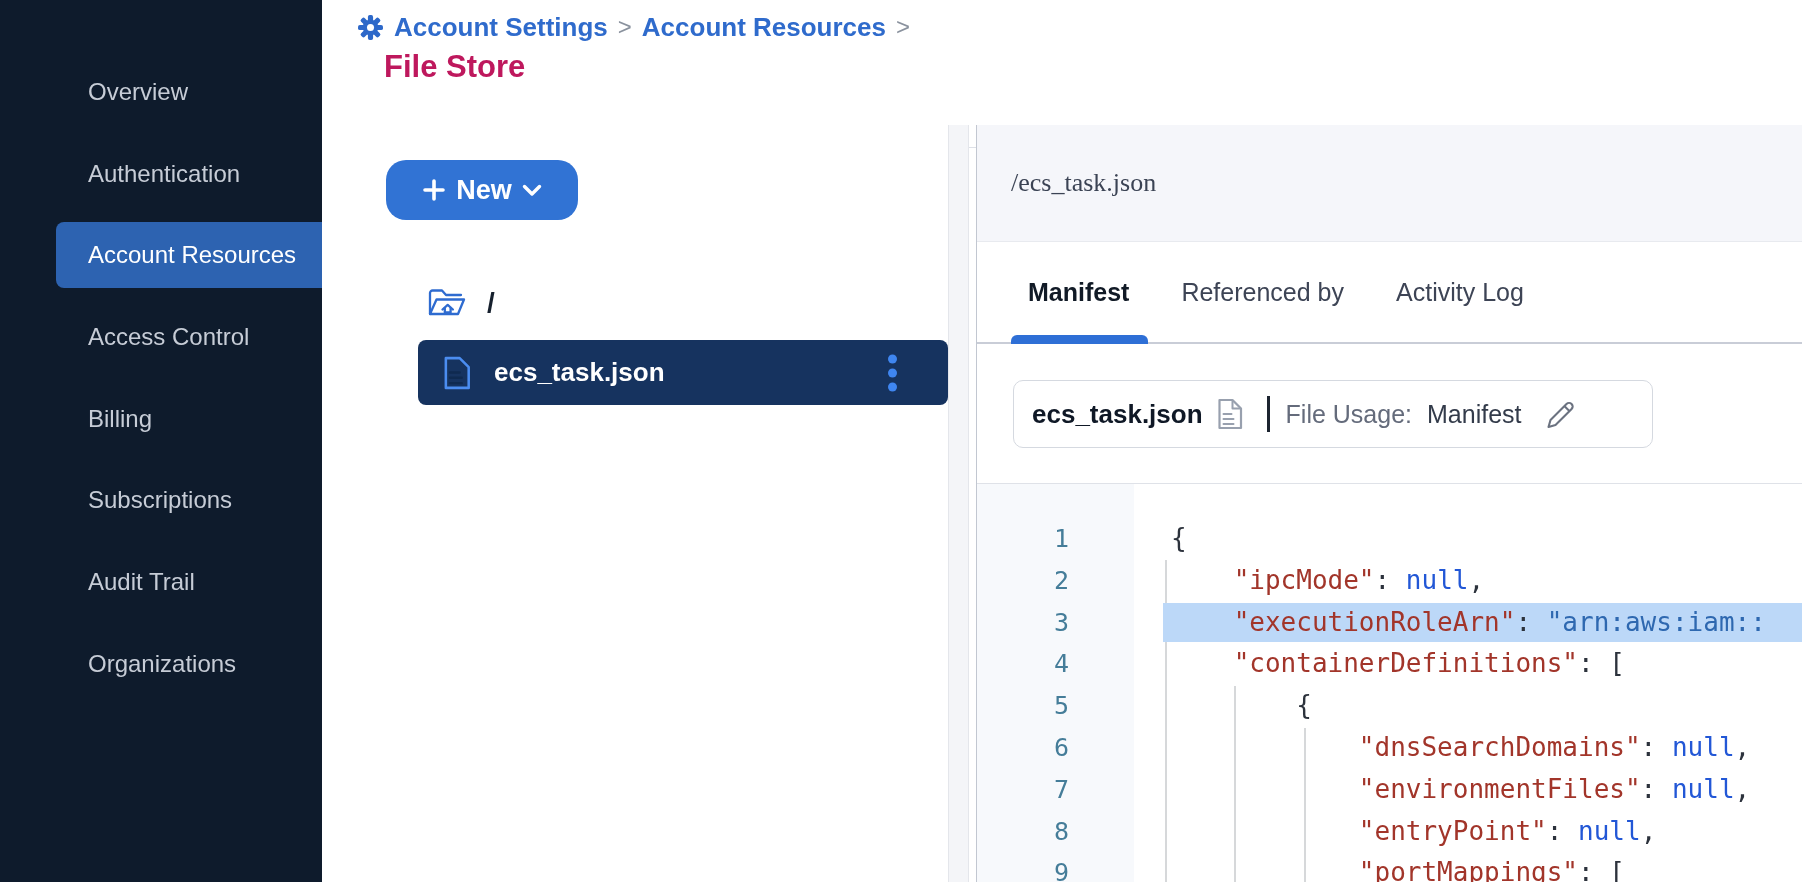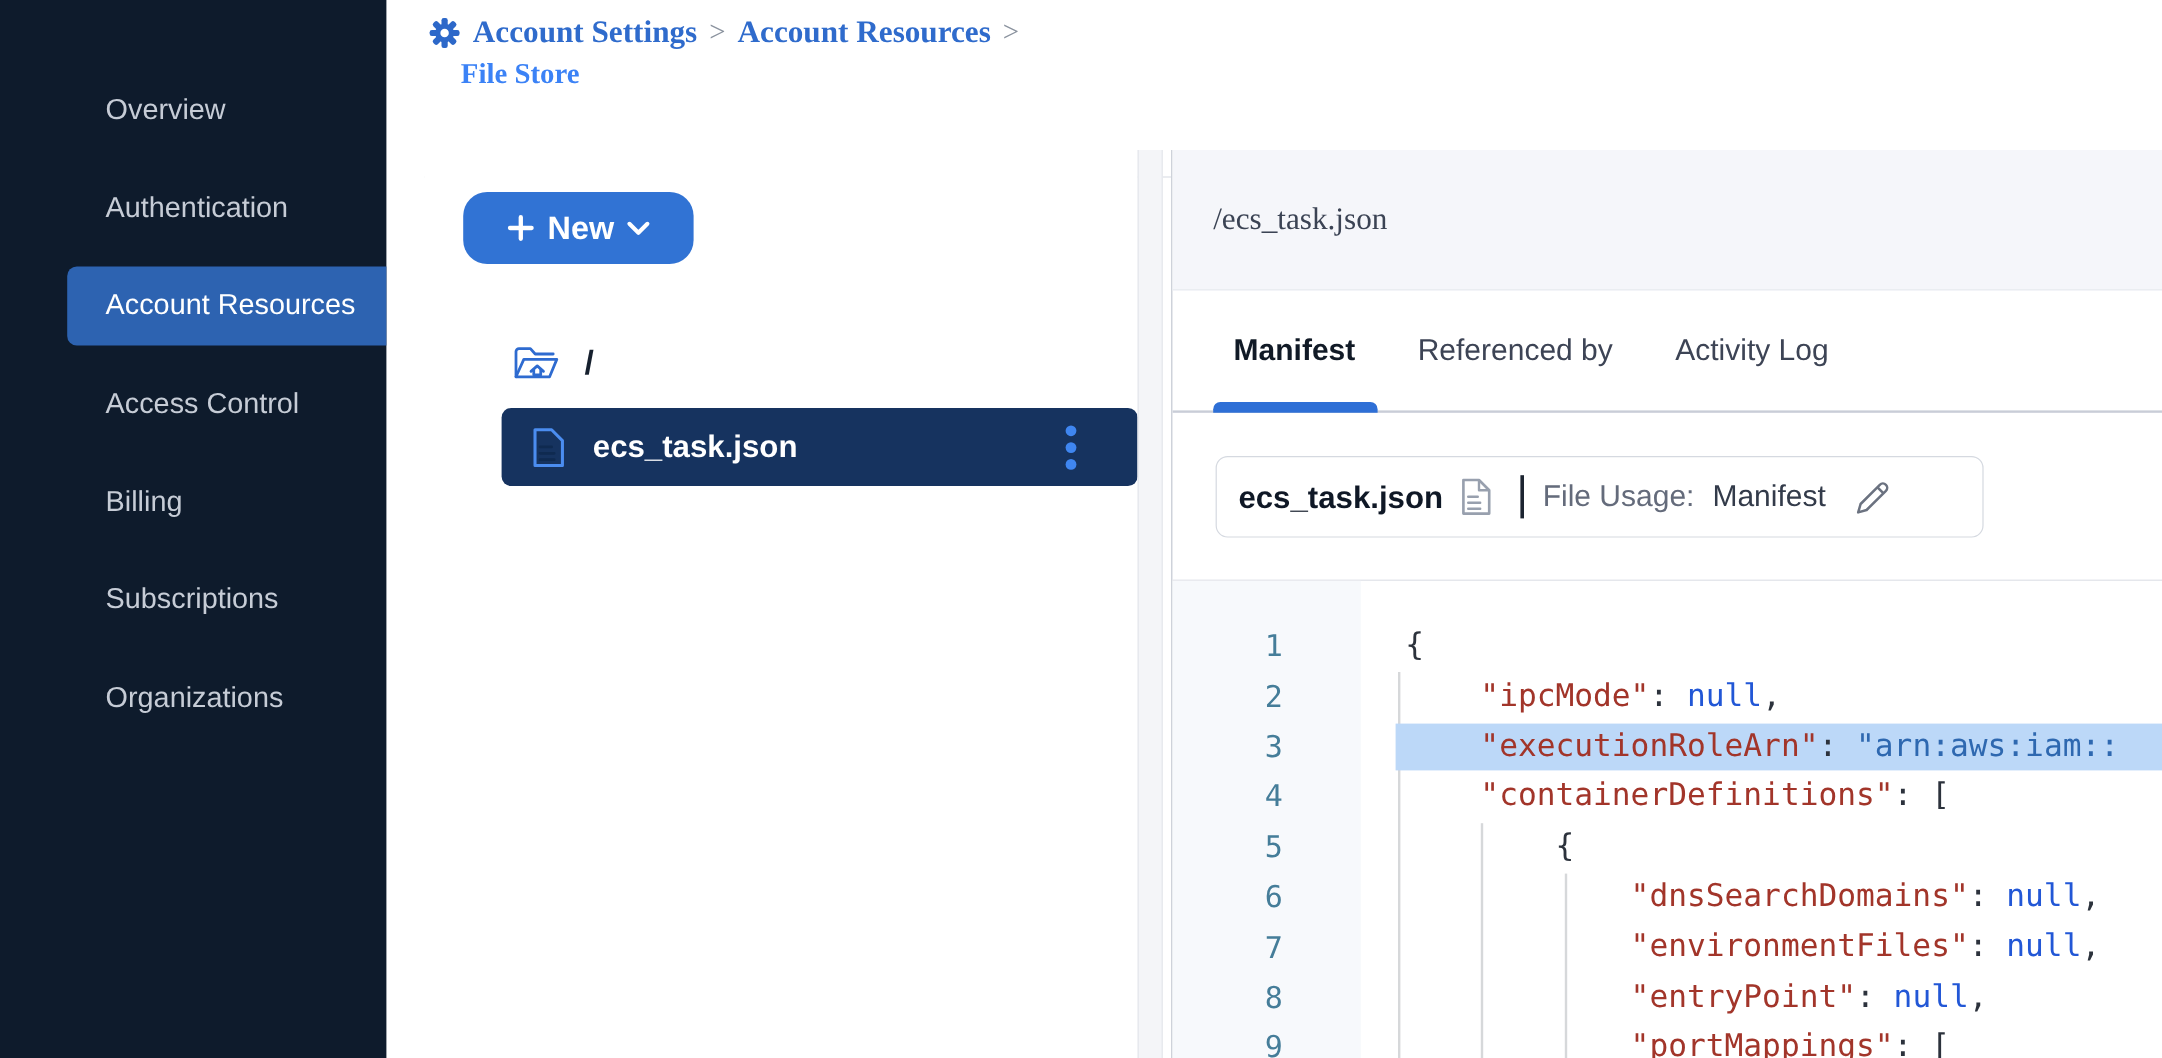--- a/index.html
+++ b/index.html
@@ -12,28 +12,28 @@
              background:#0e1b2c; padding-top:59px;padding-left:38px; }
   .side-item { height:66px; line-height:66px; margin:0 0 15.7px 18px;
                padding-left:32px; font-size:24px; color:#c6ccd6;
                border-radius:8px 0 0 8px; cursor:pointer; white-space:nowrap; }
   .side-item.active { background:#2d63b1; color:#ffffff; font-weight:500; }
 
   
   .content { position:absolute; left:354px; top:0; right:0; bottom:0; background:#fff; }
 
   .top-header { position:absolute; left:0; top:0; right:0; height:148px;
-                background:#fff; border-bottom:1px solid #dde0e7;font-family:Liberation Serif, serif; }
+                background:#fff; border-bottom:1px solid #dde0e7; }
   .breadcrumb { position:absolute; left:3px; top:10px; height:34px;
                 display:flex; align-items:center; gap:10px;
                 font-size:26px; font-weight:600; color:#2f6bcc; }
   .crumb { color:#2f6bcc; cursor:pointer; }
   .crumb-sep { color:#8a929e; font-weight:500; font-size:24px; }
-  .page-title { position:absolute; left:30px; top:49px; font-size:24px;
-                font-weight:700; color:#3b82f6; }
+  .page-title { position:absolute; left:30px; top:49px; font-size:31px;
+                font-weight:700; color:#be185d; }
 
   
   .file-panel { position:absolute; left:0; top:125px; width:594px; bottom:0; background:#fff; }
   .btn-new { position:absolute; left:32px; top:35px; width:192px; height:60px;
              background:#3173d4; border:none; border-radius:20px; color:#fff;
              display:flex; align-items:center; justify-content:center; gap:10px;
              font-size:27px; font-weight:700; cursor:pointer;
              font-family:"Liberation Sans", sans-serif; }
   .folder-row { position:absolute; left:73px; top:160px; height:36px;
                 display:flex; align-items:center; gap:20px; cursor:pointer; }
@@ -109,20 +109,21 @@
 
 <div class="app">
 
   <nav class="sidebar">
     <div class="side-item">Overview</div>
     <div class="side-item">Authentication</div>
     <div class="side-item active">Account Resources</div>
     <div class="side-item">Access Control</div>
     <div class="side-item">Billing</div>
     <div class="side-item">Subscriptions</div>
+    <div class="side-item">Audit Trail</div>
     <div class="side-item">Organizations</div>
   </nav>
 
   <div class="content">
 
     <header class="top-header">
       <div class="breadcrumb">
         <span style="display:flex">
           <svg width="27" height="27" viewBox="0 0 26 26">
             <g fill="#2d68c9">

